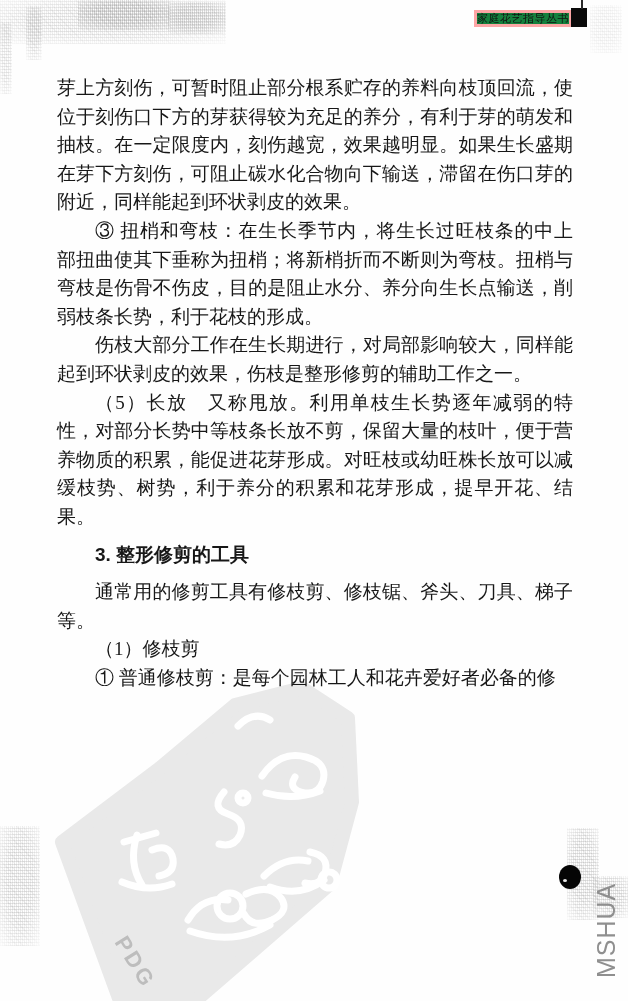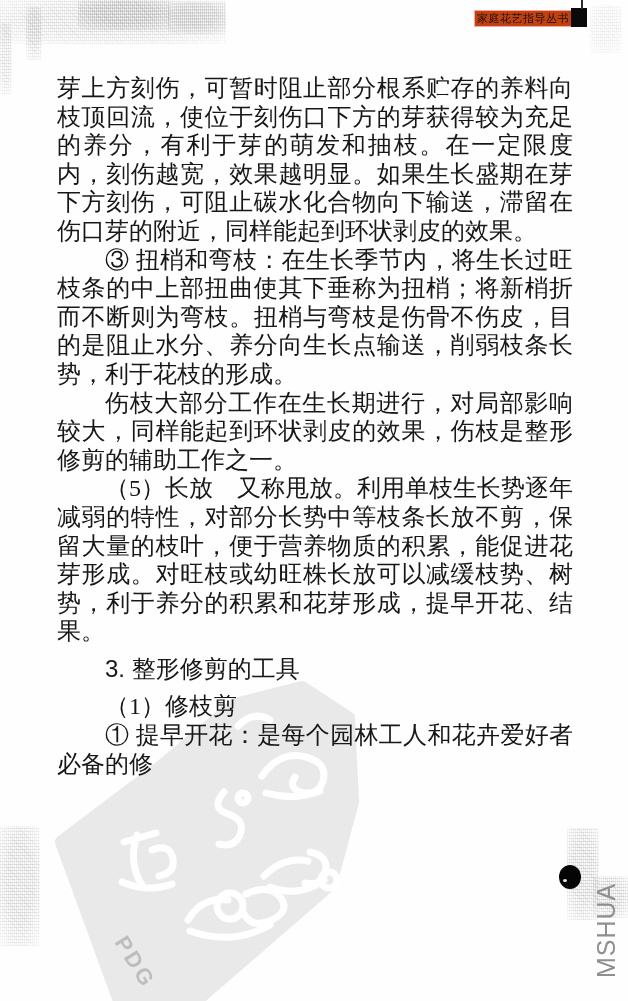--- a/index.html
+++ b/index.html
@@ -27,24 +27,24 @@
   .smudge-streak{left:26px; top:6px;width:16px; height:54px;opacity:.55;}
   .edge-left-top{left:0;   top:22px;width:12px; height:72px;opacity:.5;}
   .corner-bl    {left:0;   top:826px;width:40px;height:120px;opacity:.65;}
   .step-v       {left:567px;top:828px;width:32px;height:92px;opacity:.7;}
   .step-h       {left:593px;top:876px;width:35px;height:42px;opacity:.7;}
   .tr-speck     {left:590px;top:5px;width:32px;height:48px;opacity:.28;}
 
   
   .series-box{
     position:absolute;left:474px;top:10px;width:98px;height:17px;
-    border:1px solid #fca5a5;
+    border:3px solid #fca5a5;
     display:flex;align-items:center;justify-content:center;
     box-sizing:border-box;
-    background:#c2410c;
+    background:#15803d;
   }
   .series-box span{
     font-size:11px;color:#111;letter-spacing:.5px;
     font-family:"Liberation Serif","DejaVu Serif",serif;
     white-space:nowrap;line-height:1;
   }
   .series-square{
     position:absolute;left:571px;top:8px;width:16px;height:19px;background:#0a0a0a;
   }
   .series-tick{
@@ -64,28 +64,28 @@
     background:#050505;border-radius:50%;z-index:4;
   }
   .page-dot::after{
     content:"";position:absolute;left:4px;top:14px;width:4px;height:3px;
     background:#e8e8e8;border-radius:50%;
   }
 
   
   .body-text{
     position:absolute;left:57px;top:74px;width:516px;z-index:2;
-    font-size:24px;line-height:28.6px;color:#171717;
+    font-size:19px;line-height:28.6px;color:#171717;
     text-align:justify;text-justify:inter-ideograph;
   }
   .body-text p{margin:0;}
   .ind{text-indent:2em;}
   .h3head{
     font-family:"Liberation Sans","DejaVu Sans",sans-serif;
-    font-weight:normal;text-indent:2em;margin:9px 0 9px 0 !important;
+    font-weight:bold;text-indent:2em;margin:9px 0 9px 0 !important;
   }
 </style>
 </head>
 <body>
 
 <div class="page">
 
   <div class="grain smudge-top"></div>
   <div class="grain smudge-top2"></div>
   <div class="grain smudge-top3"></div>
@@ -131,20 +131,21 @@
     </g>
     <text transform="translate(74,262) rotate(58)" font-size="22" font-weight="bold" font-family="Liberation Sans, DejaVu Sans, sans-serif" fill="#bdbdbd" letter-spacing="3">PDG</text>
   </svg>
 
   <div class="body-text">
     <p>芽上方刻伤，可暂时阻止部分根系贮存的养料向枝顶回流，使位于刻伤口下方的芽获得较为充足的养分，有利于芽的萌发和抽枝。在一定限度内，刻伤越宽，效果越明显。如果生长盛期在芽下方刻伤，可阻止碳水化合物向下输送，滞留在伤口芽的附近，同样能起到环状剥皮的效果。</p>
     <p class="ind">③ 扭梢和弯枝：在生长季节内，将生长过旺枝条的中上部扭曲使其下垂称为扭梢；将新梢折而不断则为弯枝。扭梢与弯枝是伤骨不伤皮，目的是阻止水分、养分向生长点输送，削弱枝条长势，利于花枝的形成。</p>
     <p class="ind">伤枝大部分工作在生长期进行，对局部影响较大，同样能起到环状剥皮的效果，伤枝是整形修剪的辅助工作之一。</p>
     <p class="ind">（5）长放　又称甩放。利用单枝生长势逐年减弱的特性，对部分长势中等枝条长放不剪，保留大量的枝叶，便于营养物质的积累，能促进花芽形成。对旺枝或幼旺株长放可以减缓枝势、树势，利于养分的积累和花芽形成，提早开花、结果。</p>
     <p class="h3head">3. 整形修剪的工具</p>
+    <p class="ind">通常用的修剪工具有修枝剪、修枝锯、斧头、刀具、梯子等。</p>
     <p class="ind">（1）修枝剪</p>
-    <p class="ind">① 提早开花：是每个园林工人和花卉爱好者必备的修</p>
+    <p class="ind">① 普通修枝剪：是每个园林工人和花卉爱好者必备的修</p>
   </div>
 
   <div class="page-dot"></div>
   <div class="mshua">MSHUA</div>
 
 </div>
 
 </body></html>

